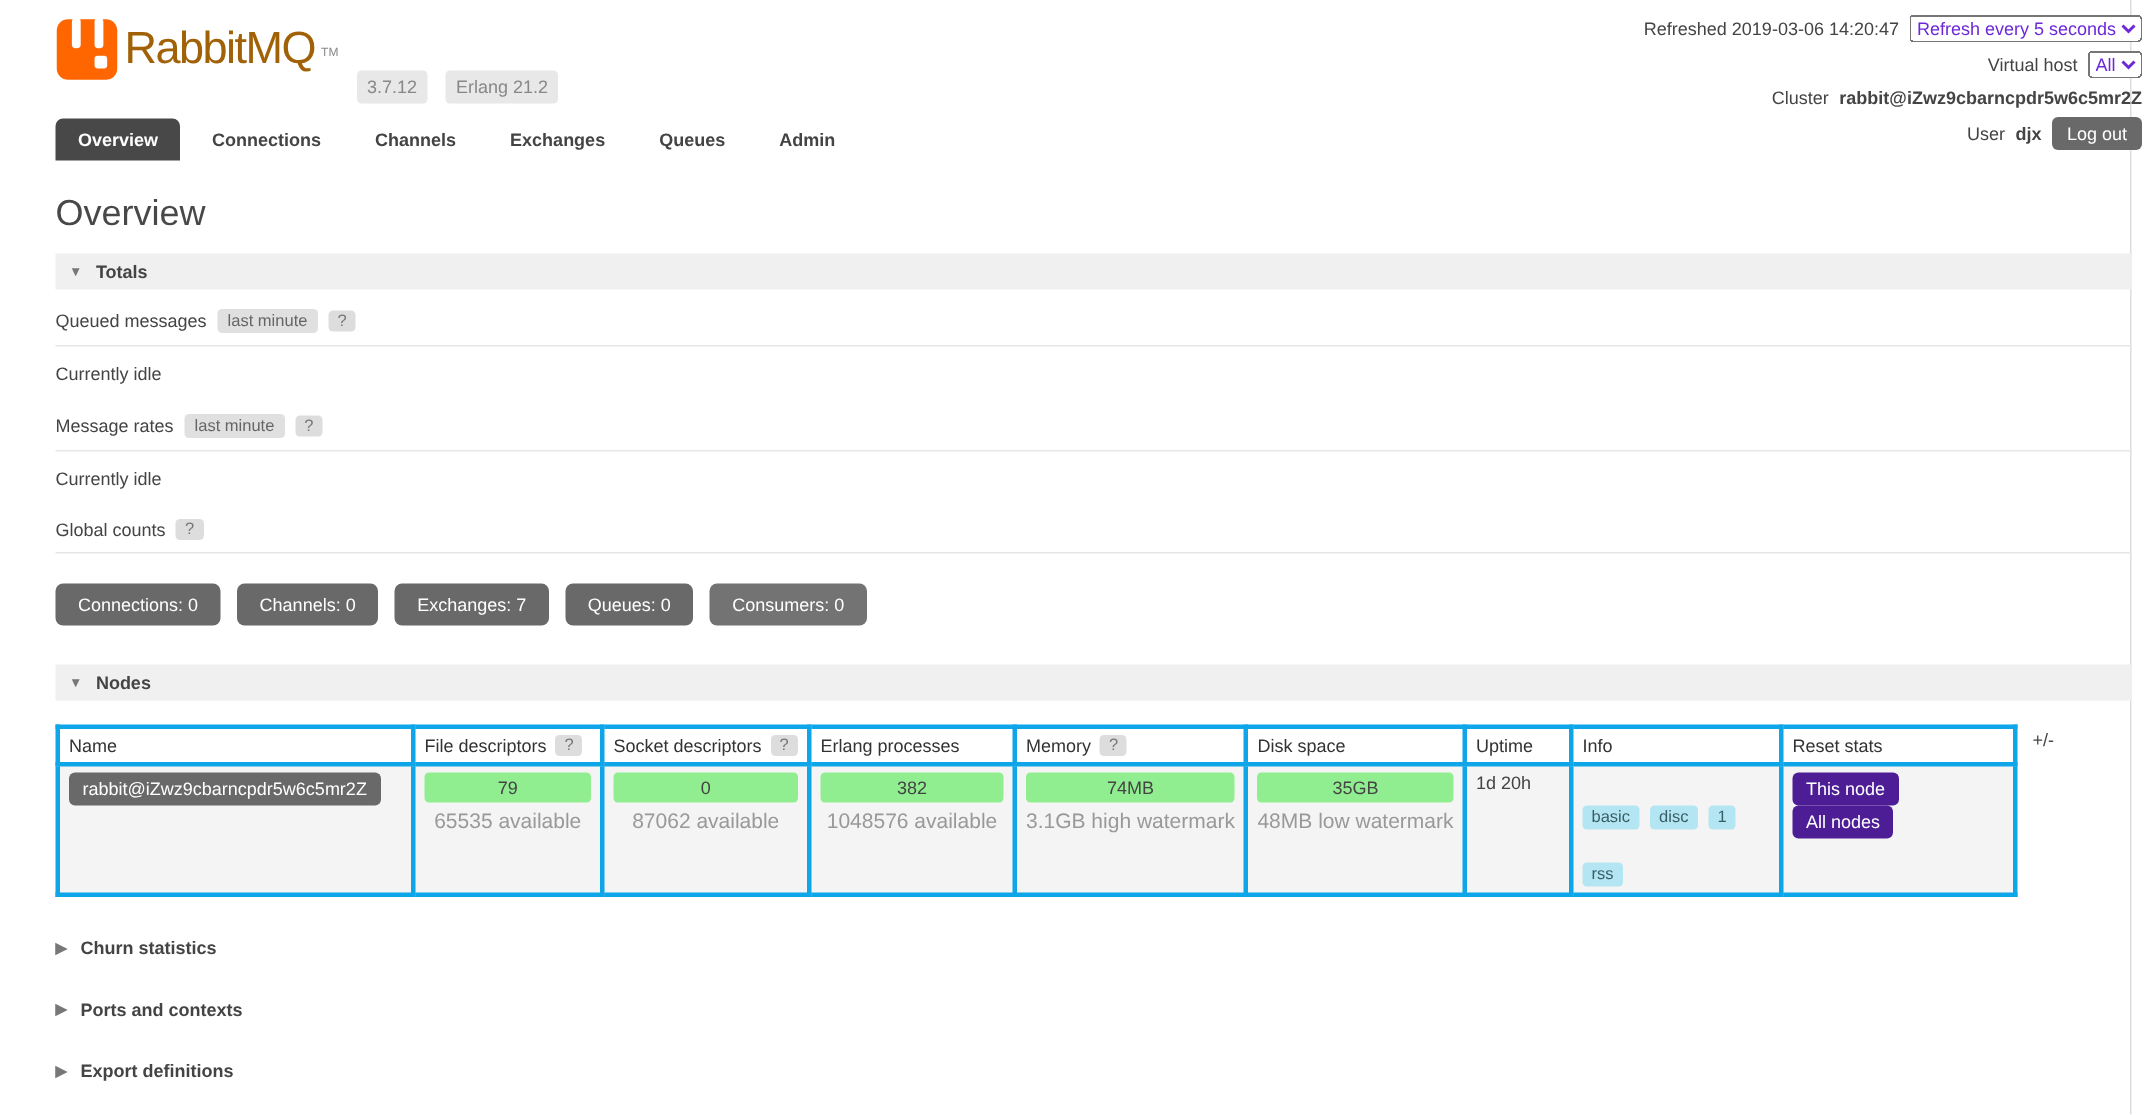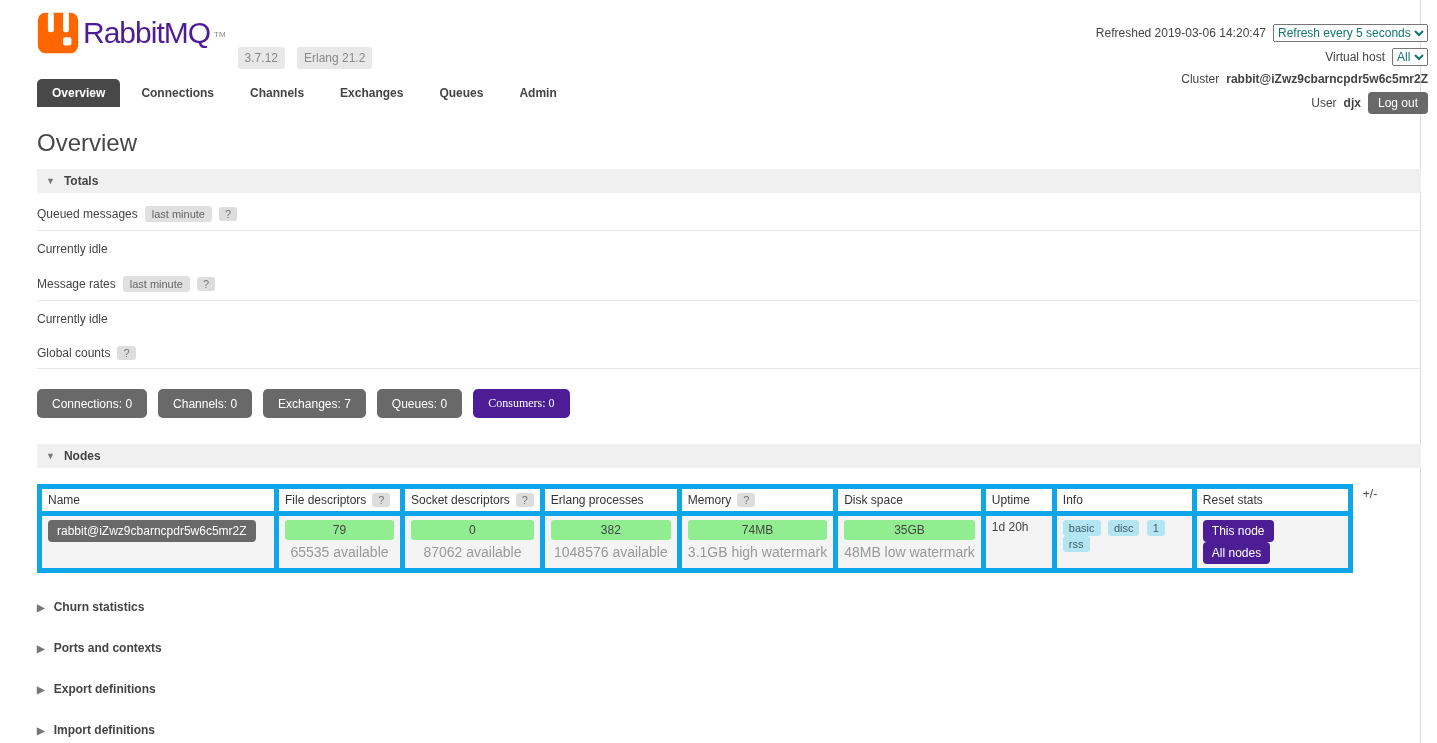--- a/index.html
+++ b/index.html
@@ -9,27 +9,27 @@
     background: #fff;
     font-family: "Liberation Sans", sans-serif;
     font-size: 12px; color: #444;
     overflow: hidden; position: relative;
   }
   .right-edge-line { position: absolute; left: 1420px; top: 0; width: 1px; height: 743px; background: #ddd; z-index: 0; }
   .page { position: relative; padding: 12px 16px 0 37px; height: 100%; z-index: 1; }
 
   
   .logo-row { display: flex; align-items: flex-start; gap: 4px; }
-  .brand { font-size: 30px; color: #4c1d95; font-weight: 500; letter-spacing: -1px; line-height: 42px; }
+  .brand { font-size: 30px; color: #a16207; font-weight: 500; letter-spacing: -1px; line-height: 42px; }
   .tm { font-size: 8px; color: #888; margin-top: 18px; }
   .badge-gray { background: #e8e8e8; color: #888; padding: 4px 7px; border-radius: 3px; font-size: 12px; margin-top: 35px; margin-left: 8px; white-space: nowrap; }
 
-  .top-right { position: absolute; top: 24px; right: 9px; text-align: right; z-index: 3; }
+  .top-right { position: absolute; top: 10px; right: 9px; text-align: right; z-index: 3; }
   .top-right .tr-row { margin-bottom: 6px; display: flex; justify-content: flex-end; align-items: center; gap: 7px; }
-  .top-right select { font-size: 12px; font-family: "Liberation Sans", sans-serif; color: #0f766e; }
+  .top-right select { font-size: 12px; font-family: "Liberation Sans", sans-serif; color: #6d28d9; }
   .bold { font-weight: bold; }
 
   .btn-dark { background: #696969; color: #fff; border: none; border-radius: 4px; padding: 4px 10px; font-size: 12px; cursor: pointer; font-family: "Liberation Sans", sans-serif; }
 
   
   .tabs { display: flex; gap: 6px; margin-top: 10px; }
   .tab { padding: 7px 15px; font-weight: bold; color: #444; border-radius: 5px 5px 0 0; cursor: pointer; }
   .tab.active { background: #484848; color: #fff; }
 
   
@@ -38,34 +38,34 @@
   .arrow-down { color: #777; font-size: 9px; }
   .arrow-right { color: #777; font-size: 10px; }
 
   .sub-heading { font-size: 12px; font-weight: 400; color: #444; border-bottom: 1px solid #e6e6e6; padding: 9px 0 8px; margin: 4px 0 0; display: flex; align-items: center; gap: 7px; }
   .badge-small { background: #e0e0e0; color: #666; padding: 2px 7px; border-radius: 3px; font-size: 11px; }
   .help-badge { background: #ddd; color: #777; padding: 1px 6px; border-radius: 3px; font-size: 11px; cursor: pointer; }
   .idle-text { margin: 11px 0; color: #444; }
 
   .count-buttons { display: flex; gap: 11px; margin: 20px 0 26px; }
   .count-btn { background: #696969; color: #fff; padding: 7px 15px; border-radius: 5px; border: none; font-size: 12px; cursor: pointer; font-family: "Liberation Sans", sans-serif; }
-  .count-btn.disabled { background: #4c1d95; cursor: default; font-family: Liberation Serif, serif; }
+  .count-btn.disabled { background: #737373; cursor: default; }
 
   
   .table-wrap { display: flex; align-items: flex-start; gap: 10px; margin-top: 16px; }
   table.nodes { border-collapse: collapse; }
-  table.nodes th, table.nodes td { border: 5px solid #0ea5e9; padding: 4px 6px; font-size: 12px; text-align: left; vertical-align: top; }
+  table.nodes th, table.nodes td { border: 3px solid #0ea5e9; padding: 4px 6px; font-size: 12px; text-align: left; vertical-align: top; }
   table.nodes th { font-weight: 400; color: #333; background: #fff; white-space: nowrap; }
   table.nodes tbody tr { background: #f4f4f4; }
   .th-inner { display: flex; align-items: center; gap: 6px; }
   .node-badge { background: #696969; color: #fff; border-radius: 4px; padding: 4px 9px; display: inline-block; white-space: nowrap; }
   .metric { text-align: center; }
   .green-bar { background: #90ee90; border-radius: 3px; padding: 3px 0; text-align: center; color: #444; margin-bottom: 4px; }
   .avail { color: #999; font-size: 14px; text-align: center; white-space: nowrap; }
-  .info-badge { background: #b3e6f2; color: #3a5e66; padding: 2px 6px; border-radius: 3px; margin-right: 4px; font-size: 11px; display: inline-block; }
+  .info-badge { background: #b3e6f2; color: #3a5e66; padding: 2px 6px; border-radius: 3px; margin-right: 4px; font-size: 11px; display: inline-block; margin-top: 22px; }
   .reset-btn { background: #4c1d95; color: #fff; border: none; border-radius: 4px; padding: 4px 9px; font-size: 12px; margin-right: 5px; cursor: pointer; font-family: "Liberation Sans", sans-serif; }
   .plusminus { color: #444; margin-top: 3px; cursor: pointer; }
 
   .collapsed-section { display: flex; align-items: center; gap: 9px; font-weight: bold; color: #444; margin: 27px 0; cursor: pointer; }
 
   
   .footer { border-top: 1px solid #ccc; margin-top: 16px; padding: 13px 0 0 10px; display: flex; gap: 29px; }
 </style>
 </head>
 <body>

